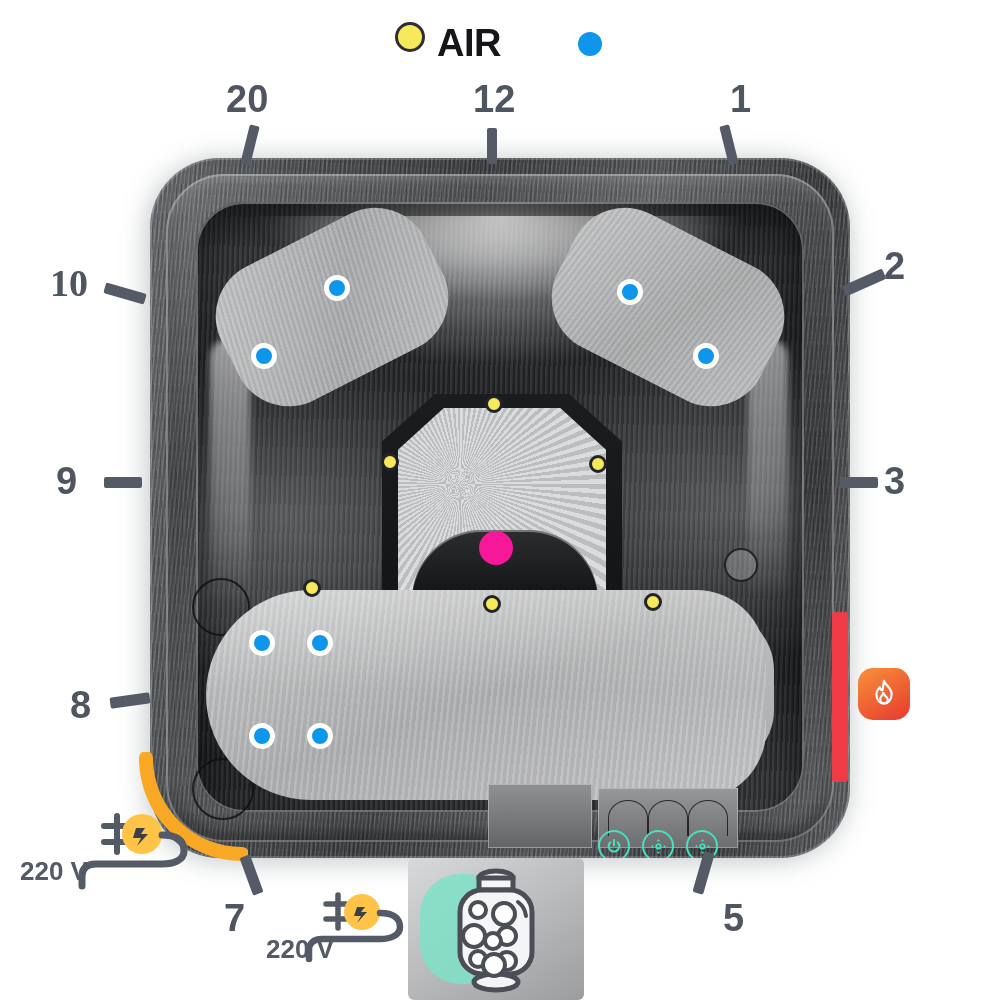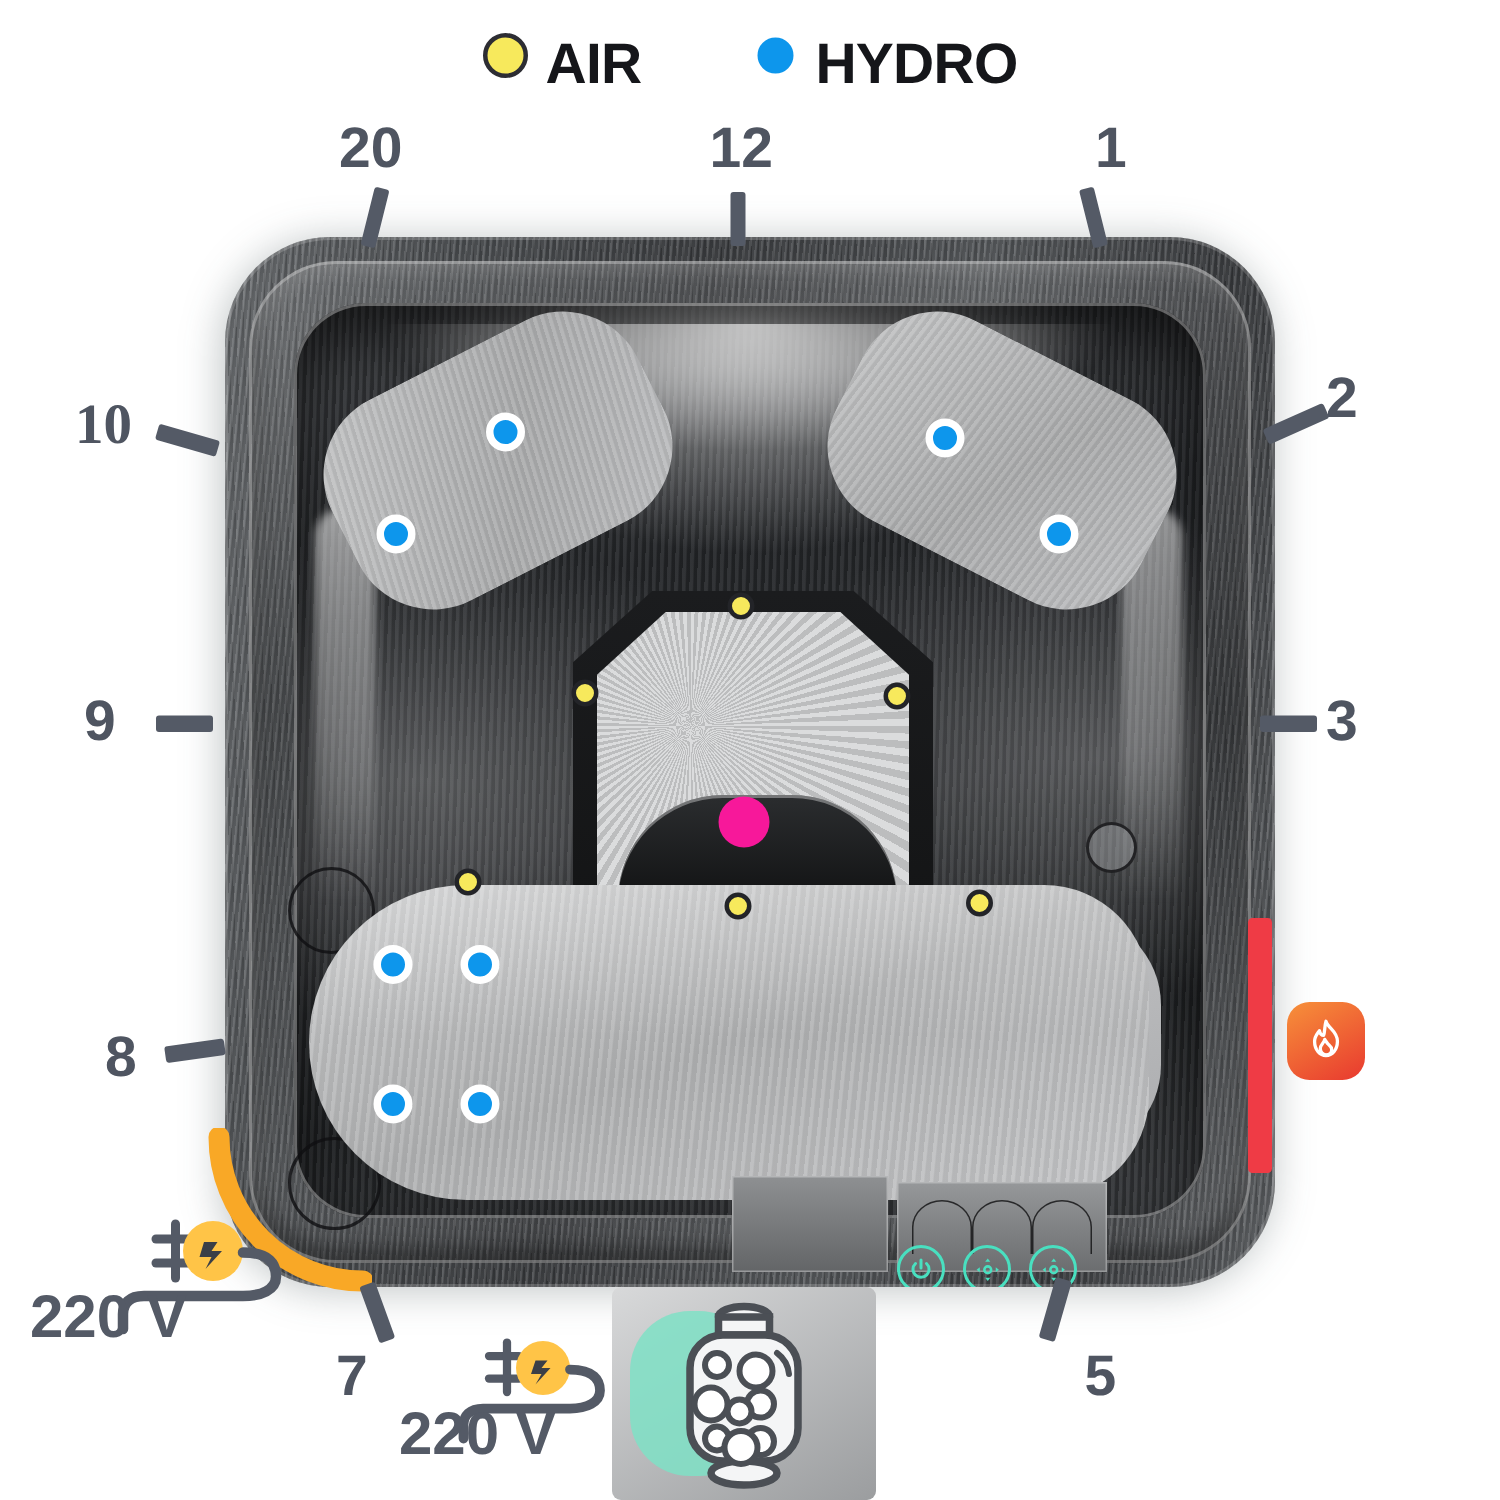--- a/index.html
+++ b/index.html
@@ -133,40 +133,39 @@
   
   .heater-bar{position:absolute;left:832px;top:612px;width:16px;height:170px;background:#ef3b45;border-radius:3px;}
   .heater-badge{position:absolute;left:858px;top:668px;width:52px;height:52px;border-radius:15px;
     background:linear-gradient(150deg,#f7913a,#e8392f);display:flex;align-items:center;justify-content:center;}
 
   
   .arc{position:absolute;left:138px;top:752px;width:110px;height:110px;pointer-events:none;}
 
   
   .plug-grp{position:absolute;}
-  .volt{font-size:40px;font-weight:bold;color:#545a66;}
+  .volt{font-size:26px;font-weight:bold;color:#545a66;}
 
   
   .canister-box{position:absolute;left:408px;top:858px;width:176px;height:142px;
     background:linear-gradient(150deg,#d8d9da,#9b9d9f);border-radius:6px;overflow:hidden;}
   .canister-box .mintwash{position:absolute;left:12px;top:16px;width:86px;height:110px;background:#7fe0c6;border-radius:40px;opacity:.85;}
 </style>
 </head>
 <body>
 
 <div class="stage">
 
   <div class="legend">
     <div class="lg-item">
       <span class="lg-dot air"></span>
       <span class="lg-label">AIR</span>
     </div>
     <div class="lg-item">
       <span class="lg-dot hydro"></span>
-      <span class="lg-label">HYDRO</span>
     </div>
   </div>
 
   <div class="tub-shadow"></div>
   <div class="tub">
     <div class="rim-outer"></div>
     <div class="rim-inner"></div>
     <div class="shell-sheen"></div>
     <div class="sheen-l"></div>
     <div class="sheen-r"></div>

